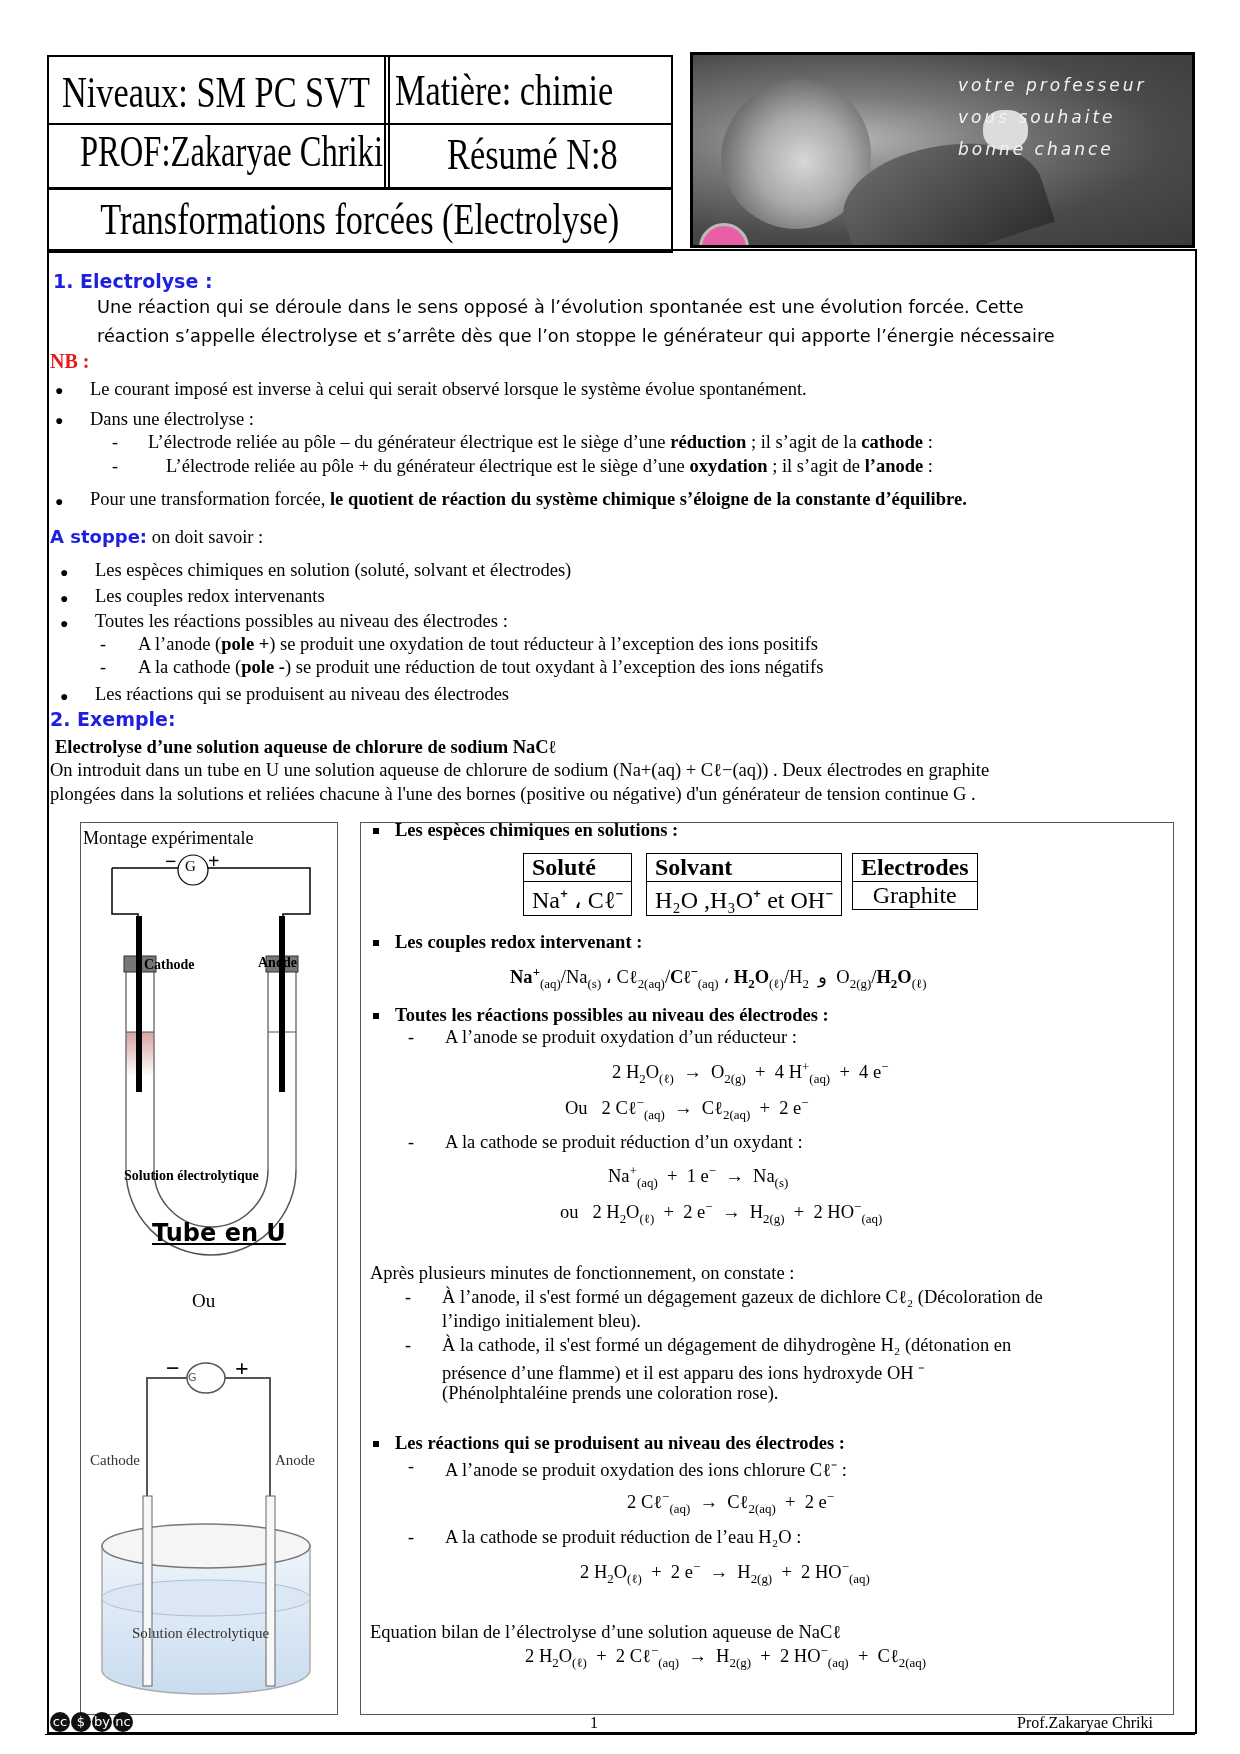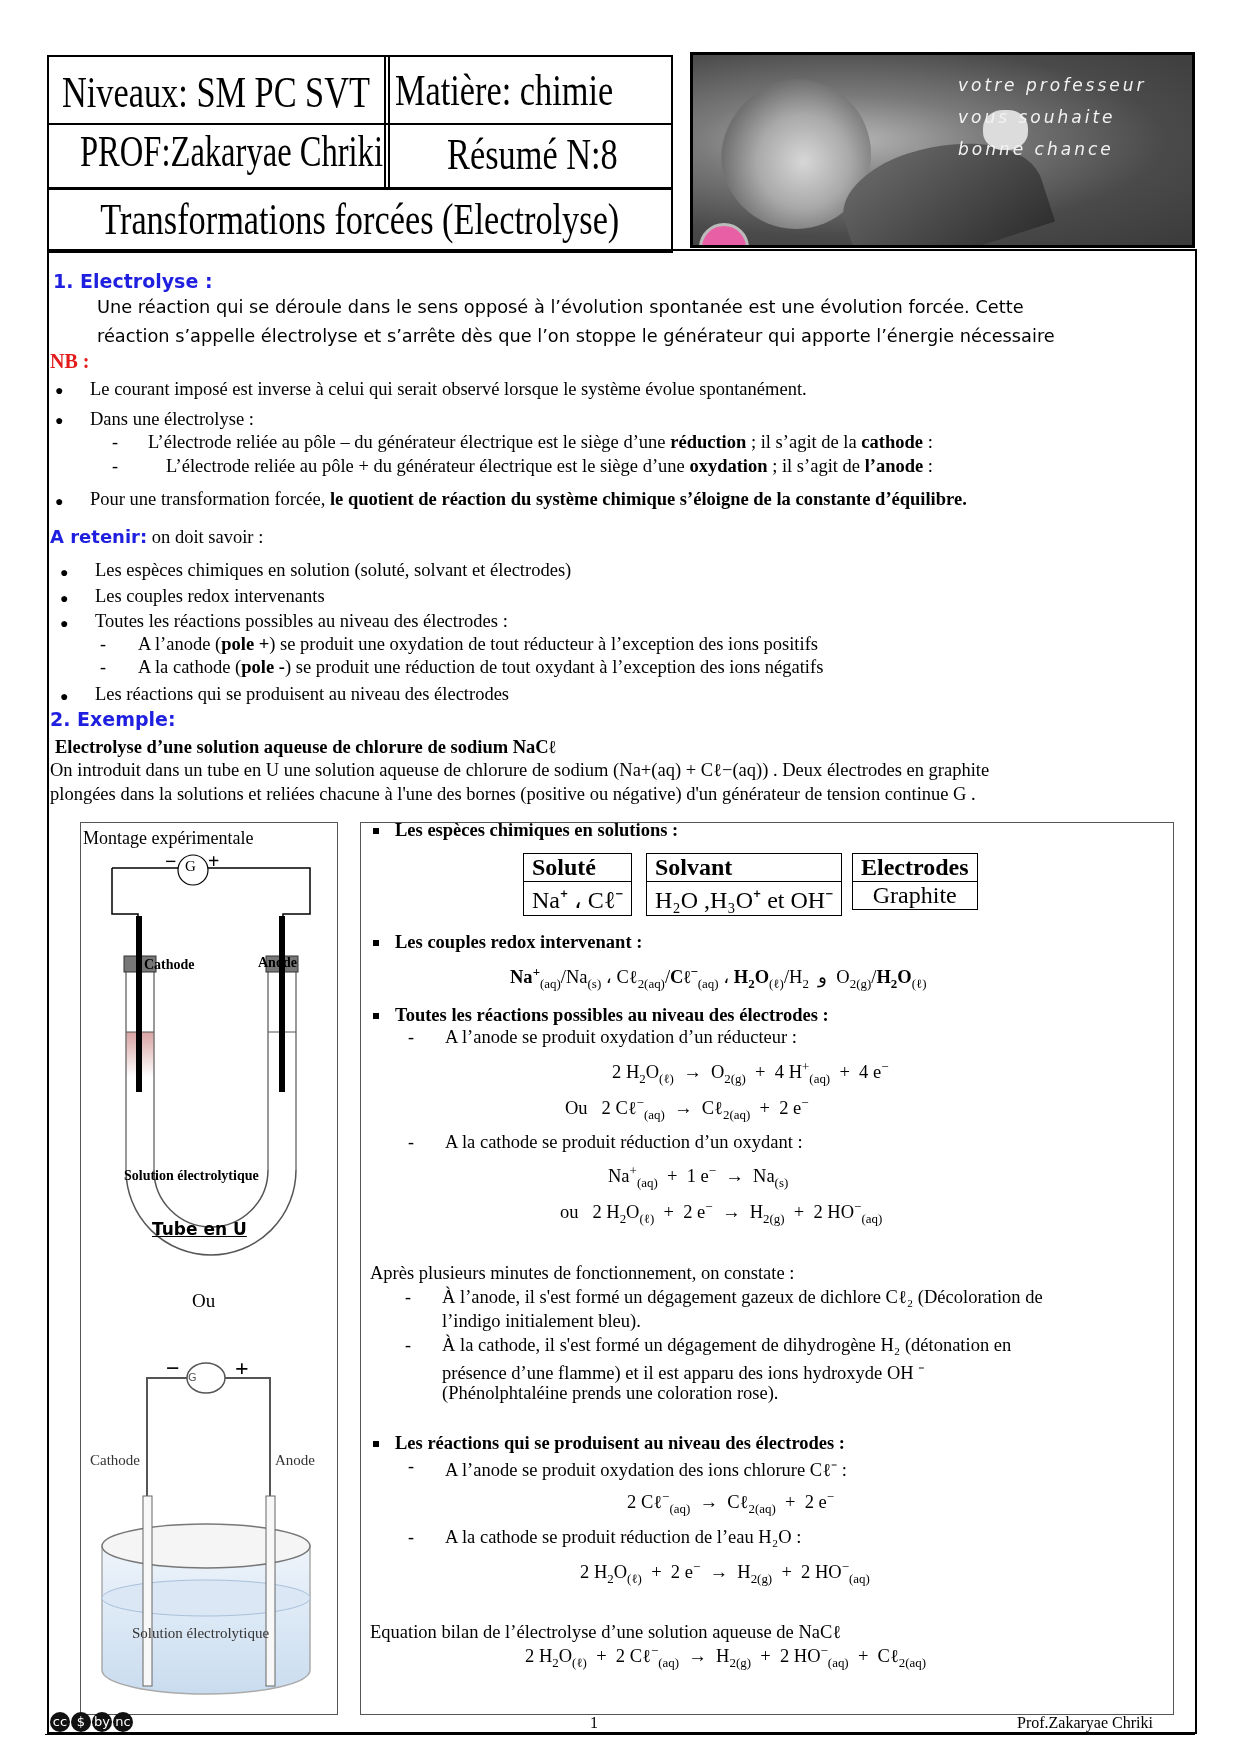--- a/index.html
+++ b/index.html
@@ -92,21 +92,21 @@
 <div class="txt" style="left:90px;top:409px;">Dans une électrolyse :</div>
 
 <div class="dash" style="left:112px;top:432px;">-</div>
 <div class="txt" style="left:148px;top:432px;"><span>L’électrode reliée au pôle – du générateur électrique est le siège d’une </span><b>réduction</b><span> ; il s’agit de la </span><b>cathode</b><span> :</span></div>
 <div class="dash" style="left:112px;top:456px;">-</div>
 <div class="txt" style="left:148px;top:456px;margin-left:18px;"><span>L’électrode reliée au pôle + du générateur électrique est le siège d’une </span><b>oxydation</b><span> ; il s’agit de </span><b>l’anode</b><span> :</span></div>
 
 <div class="bullet" style="left:55px;top:494px;">●</div>
 <div class="txt" style="left:90px;top:489px;"><span>Pour une transformation forcée, </span><b>le quotient de réaction du système chimique s’éloigne de la constante d’équilibre.</b></div>
 
-<div class="txt" style="left:50px;top:526px;"><span style="font-family:'DejaVu Sans',sans-serif;font-weight:bold;color:#1f1fe0;font-size:18px;">A retenir:</span><span> on doit savoir :</span></div>
+<div class="txt" style="left:50px;top:526px;"><span style="font-family:'DejaVu Sans',sans-serif;font-weight:bold;color:#1f1fe0;font-size:18px;">A stoppe:</span><span> on doit savoir :</span></div>
 
 <div class="bullet" style="left:60px;top:565px;">●</div>
 <div class="txt" style="left:95px;top:560px;">Les espèces chimiques en solution (soluté, solvant et électrodes)</div>
 <div class="bullet" style="left:60px;top:591px;">●</div>
 <div class="txt" style="left:95px;top:586px;">Les couples redox intervenants</div>
 <div class="bullet" style="left:60px;top:616px;">●</div>
 <div class="txt" style="left:95px;top:611px;">Toutes les réactions possibles au niveau des électrodes :</div>
 <div class="dash" style="left:100px;top:634px;">-</div>
 <div class="txt" style="left:138px;top:634px;"><span>A l’anode (</span><b>pole +</b><span>) se produit une oxydation de tout réducteur à l’exception des ions positifs</span></div>
 <div class="dash" style="left:100px;top:657px;">-</div>
@@ -151,21 +151,21 @@
 
   <rect x="56" y="66" width="6" height="176" fill="#000"></rect>
   <rect x="199" y="66" width="6" height="176" fill="#000"></rect>
 </svg>
 <div class="abs" style="left:185px;top:858px;font-size:15px;">G</div>
 <div class="abs" style="left:165px;top:850px;font-size:20px;font-weight:bold;">−</div>
 <div class="abs" style="left:208px;top:850px;font-size:20px;font-weight:bold;">+</div>
 <div class="abs" style="left:144px;top:957px;font-size:14px;font-weight:bold;">Cathode</div>
 <div class="abs" style="left:258px;top:955px;font-size:14px;font-weight:bold;">Anode</div>
 <div class="abs" style="left:124px;top:1168px;font-size:14px;font-weight:bold;">Solution électrolytique</div>
-<div class="abs" style="left:152px;top:1219px;font-family:'DejaVu Sans',sans-serif;font-weight:bold;font-size:17px;text-decoration:underline;">Tube en U</div>
+<div class="abs" style="left:152px;top:1219px;font-family:'DejaVu Sans',sans-serif;font-weight:bold;font-size:24px;text-decoration:underline;">Tube en U</div>
 <div class="abs" style="left:192px;top:1290px;font-size:19px;">Ou</div>
 
 <svg class="abs" style="left:80px;top:1360px;" width="258" height="345">
   <defs>
     <linearGradient id="water" x1="0" y1="0" x2="0" y2="1">
       <stop offset="0" stop-color="#eef4fb"></stop>
         <stop offset="1" stop-color="#c9dcef"></stop>
     </linearGradient>
   </defs>
   <polyline points="67,136 67,18 107,18" fill="none" stroke="#555" stroke-width="2"></polyline>

